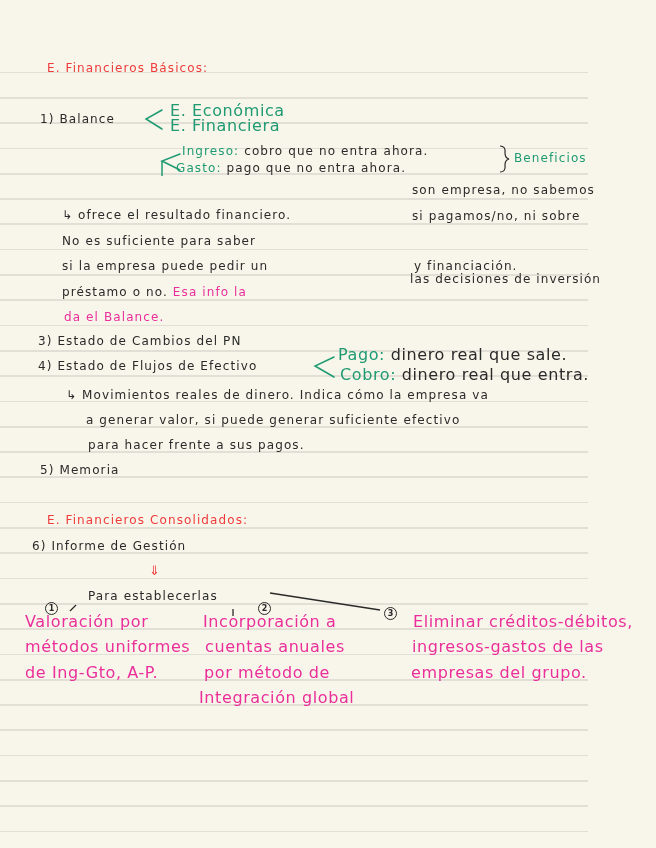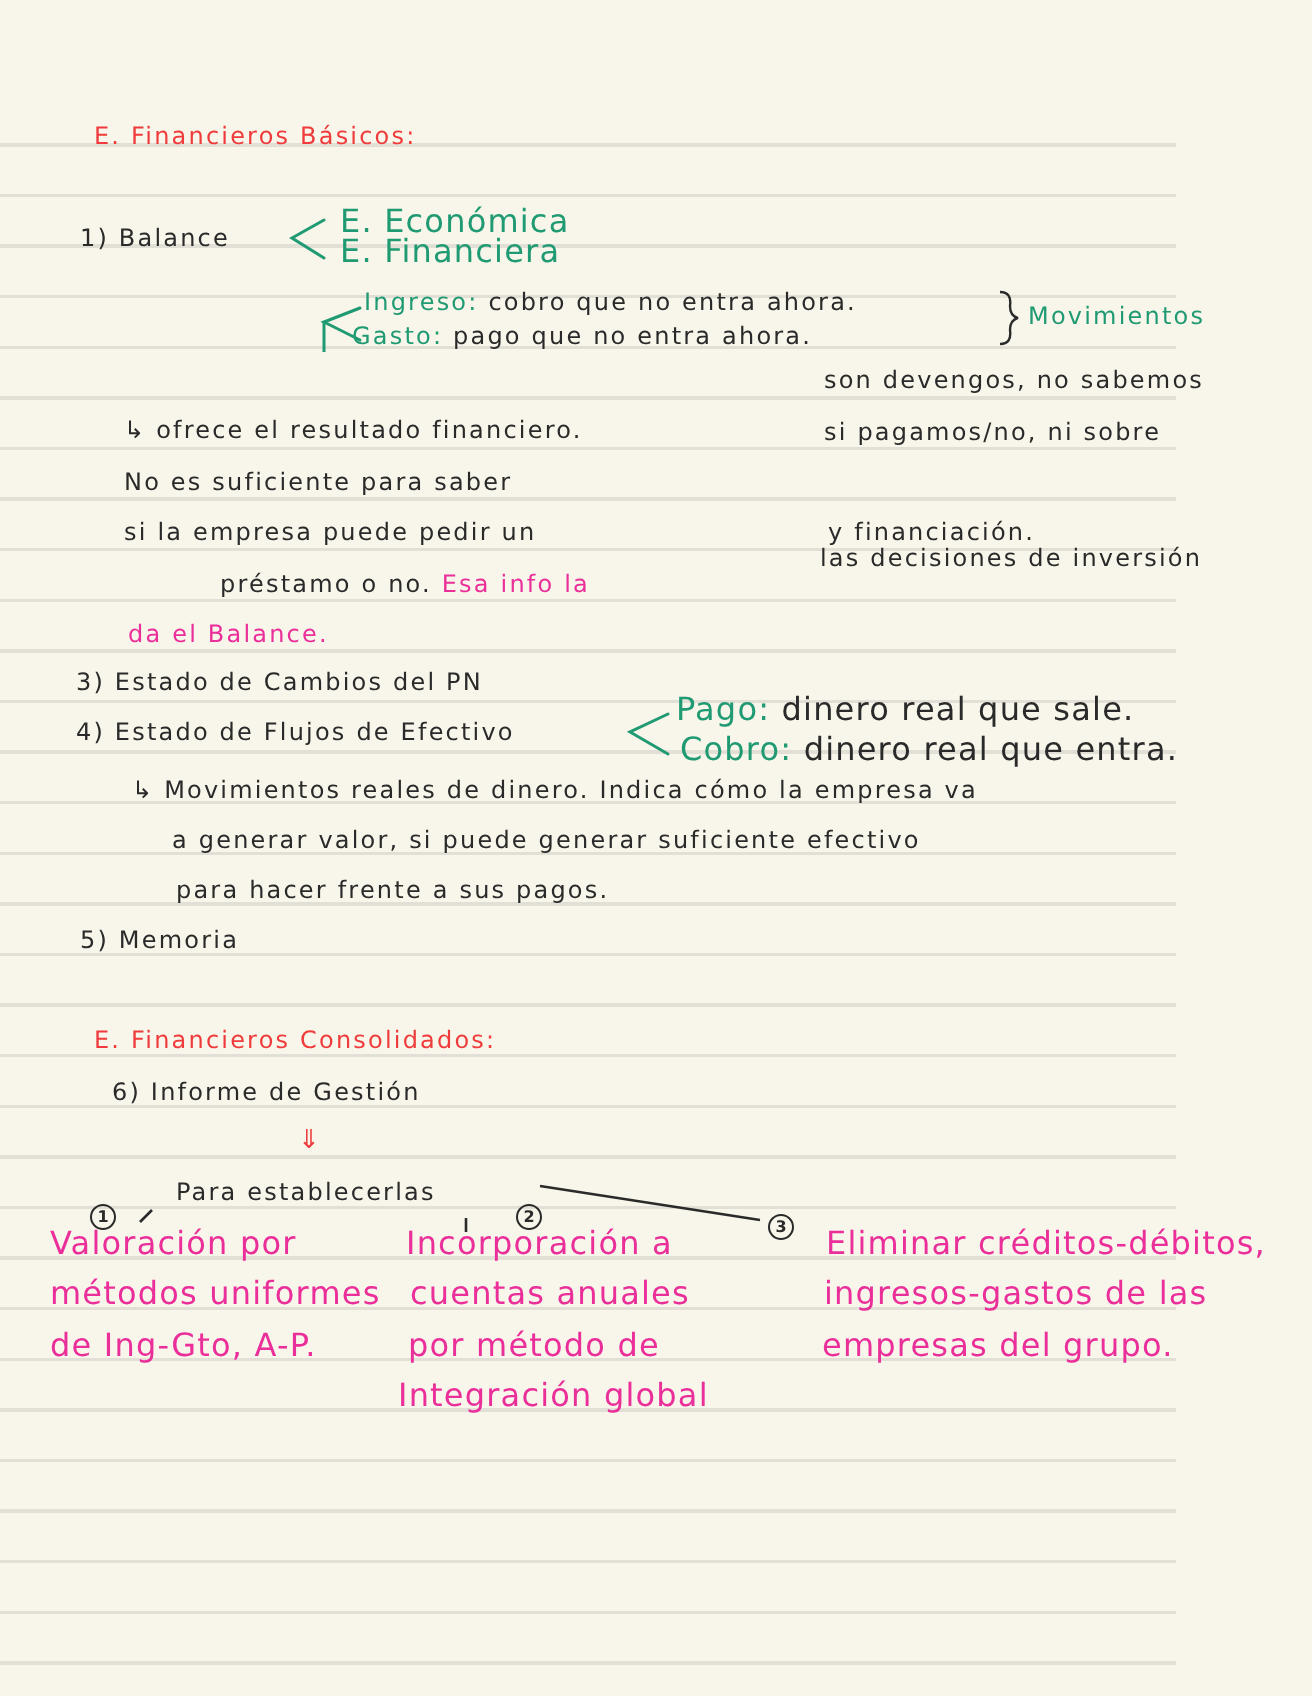--- a/index.html
+++ b/index.html
@@ -51,31 +51,31 @@
   <div class="t small green" style="left:170px; top:119px;">E. Financiera</div>
 
   <div class="t" style="left:182px; top:144px;">
     <span class="green">Ingreso:</span>
     <span>cobro que no entra ahora.</span>
   </div>
   <div class="t" style="left:176px; top:161px;">
     <span class="green">Gasto:</span>
     <span>pago que no entra ahora.</span>
   </div>
-  <div class="t green" style="left:514px; top:151px;">Movimientos</div>
+  <div class="t green" style="left:514px; top:151px;">Beneficios</div>
 
-  <div class="t" style="left:412px; top:183px;">son devengos, no sabemos</div>
+  <div class="t" style="left:412px; top:183px;">son empresa, no sabemos</div>
   <div class="t" style="left:412px; top:209px;">si pagamos/no, ni sobre</div>
   <div class="t" style="left:410px; top:250px;margin-top:22px;">las decisiones de inversión</div>
   <div class="t" style="left:414px; top:259px;">y financiación.</div>
 
   <div class="t" style="left:62px; top:208px;">↳ ofrece el resultado financiero.</div>
   <div class="t" style="left:62px; top:234px;">No es suficiente para saber</div>
   <div class="t" style="left:62px; top:259px;">si la empresa puede pedir un</div>
-  <div class="t" style="left:62px; top:285px;margin-left:48px;">
+  <div class="t" style="left:62px; top:285px;">
     <span>préstamo o no.</span>
     <span class="pink">Esa info la</span>
   </div>
   <div class="t pink" style="left:64px; top:310px;">da el Balance.</div>
 
   <div class="t" style="left:38px; top:334px;">3) Estado de Cambios del PN</div>
 
   <div class="t" style="left:38px; top:359px;">4) Estado de Flujos de Efectivo</div>
   <div class="t small" style="left:338px; top:348px;">
     <span class="green">Pago:</span>
@@ -85,21 +85,21 @@
     <span class="green">Cobro:</span>
     <span>dinero real que entra.</span>
   </div>
   <div class="t" style="left:86px; top:413px;">a generar valor, si puede generar suficiente efectivo</div>
   <div class="t" style="left:66px; top:388px;">↳ Movimientos reales de dinero. Indica cómo la empresa va</div>
   <div class="t" style="left:88px; top:438px;">para hacer frente a sus pagos.</div>
 
   <div class="t" style="left:40px; top:463px;">5) Memoria</div>
 
   <div class="t red" style="left:47px; top:513px;">E. Financieros Consolidados:</div>
-  <div class="t" style="left:56px; top:539px;text-align:center;">6) Informe de Gestión</div>
+  <div class="t" style="left:32px; top:539px;text-align:center;">6) Informe de Gestión</div>
   <div class="t red" style="left:149px; top:564px; font-size:13px;">⇓</div>
   <div class="t" style="left:88px; top:589px;">Para establecerlas</div>
 
   <div class="circ" style="left:45px; top:602px;">1</div>
   <div class="circ" style="left:258px; top:602px;">2</div>
   <div class="circ" style="left:384px; top:607px;">3</div>
 
   <div class="t pink small" style="left:25px; top:615px;">Valoración por</div>
   <div class="t pink small" style="left:25px; top:640px;">métodos uniformes</div>
   <div class="t pink small" style="left:25px; top:666px;">de Ing-Gto, A-P.</div>

